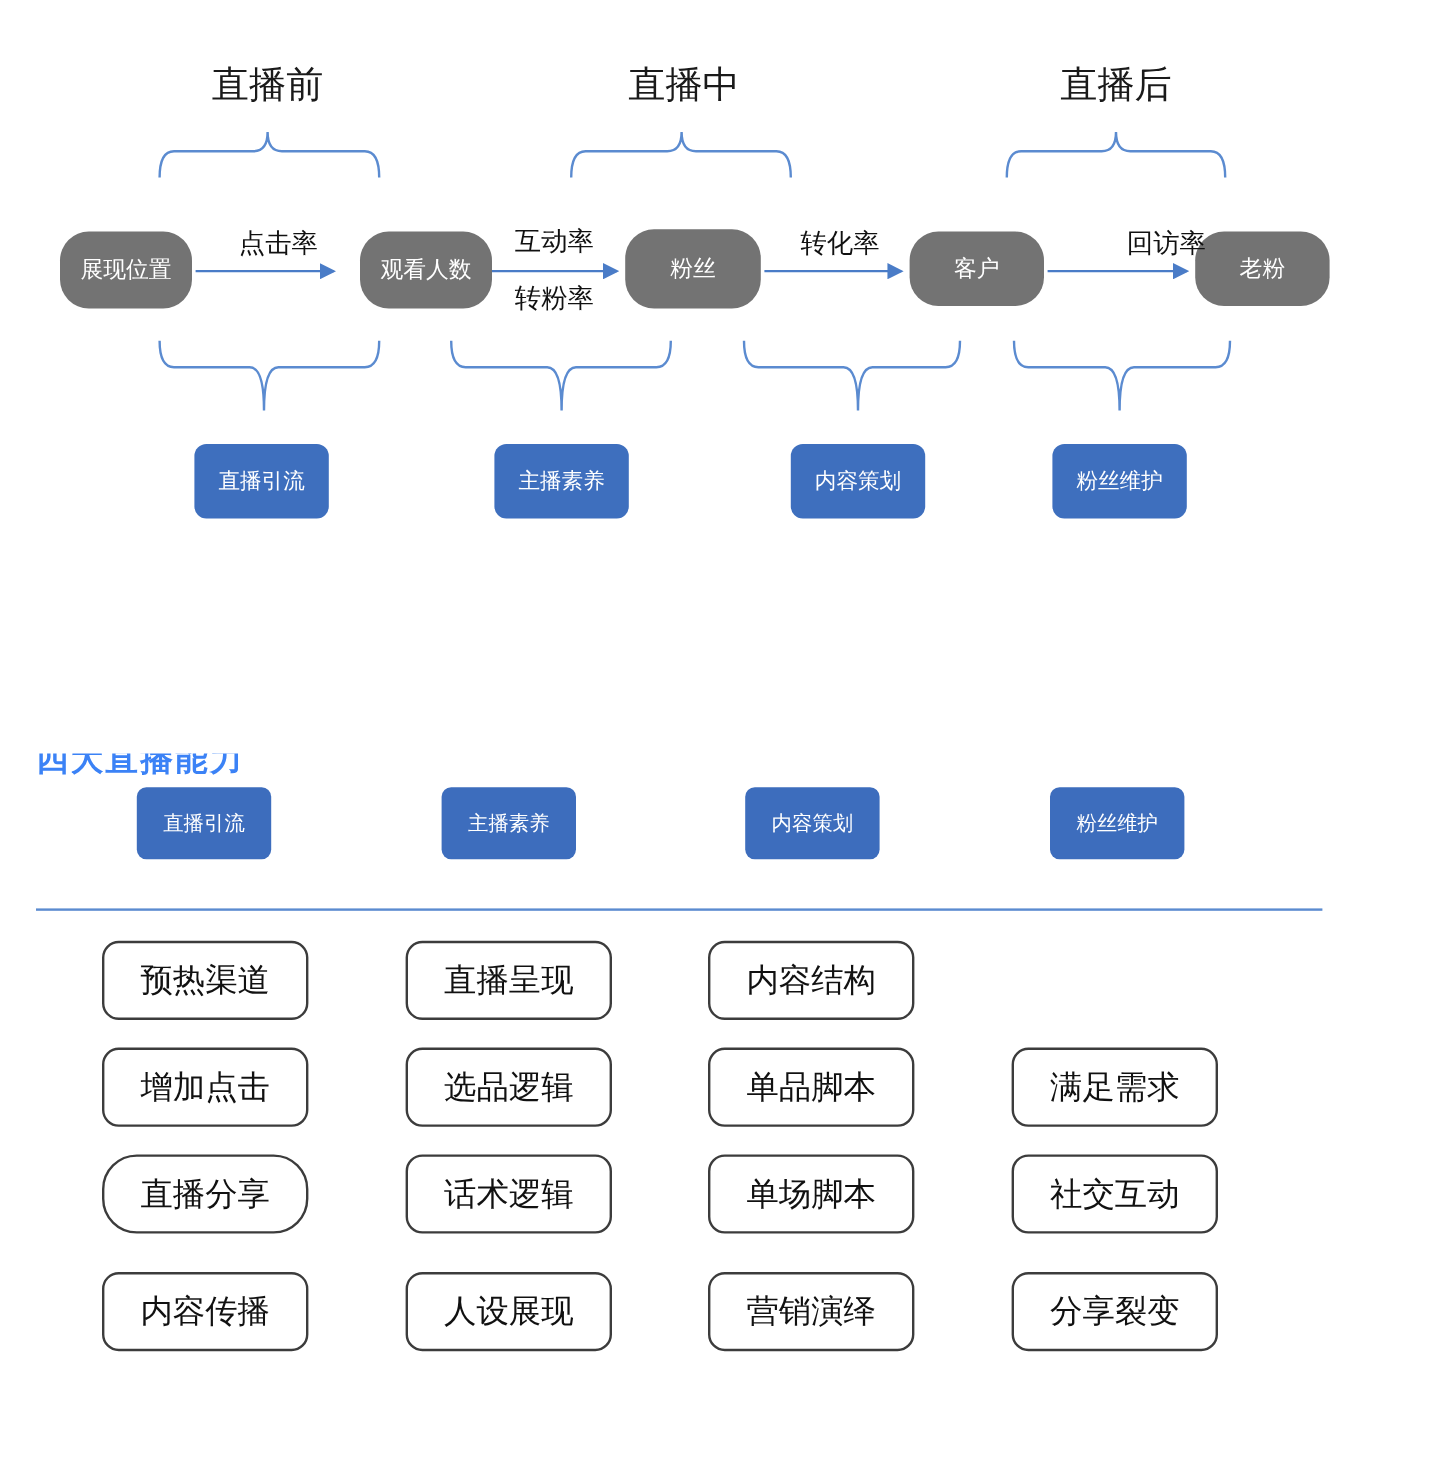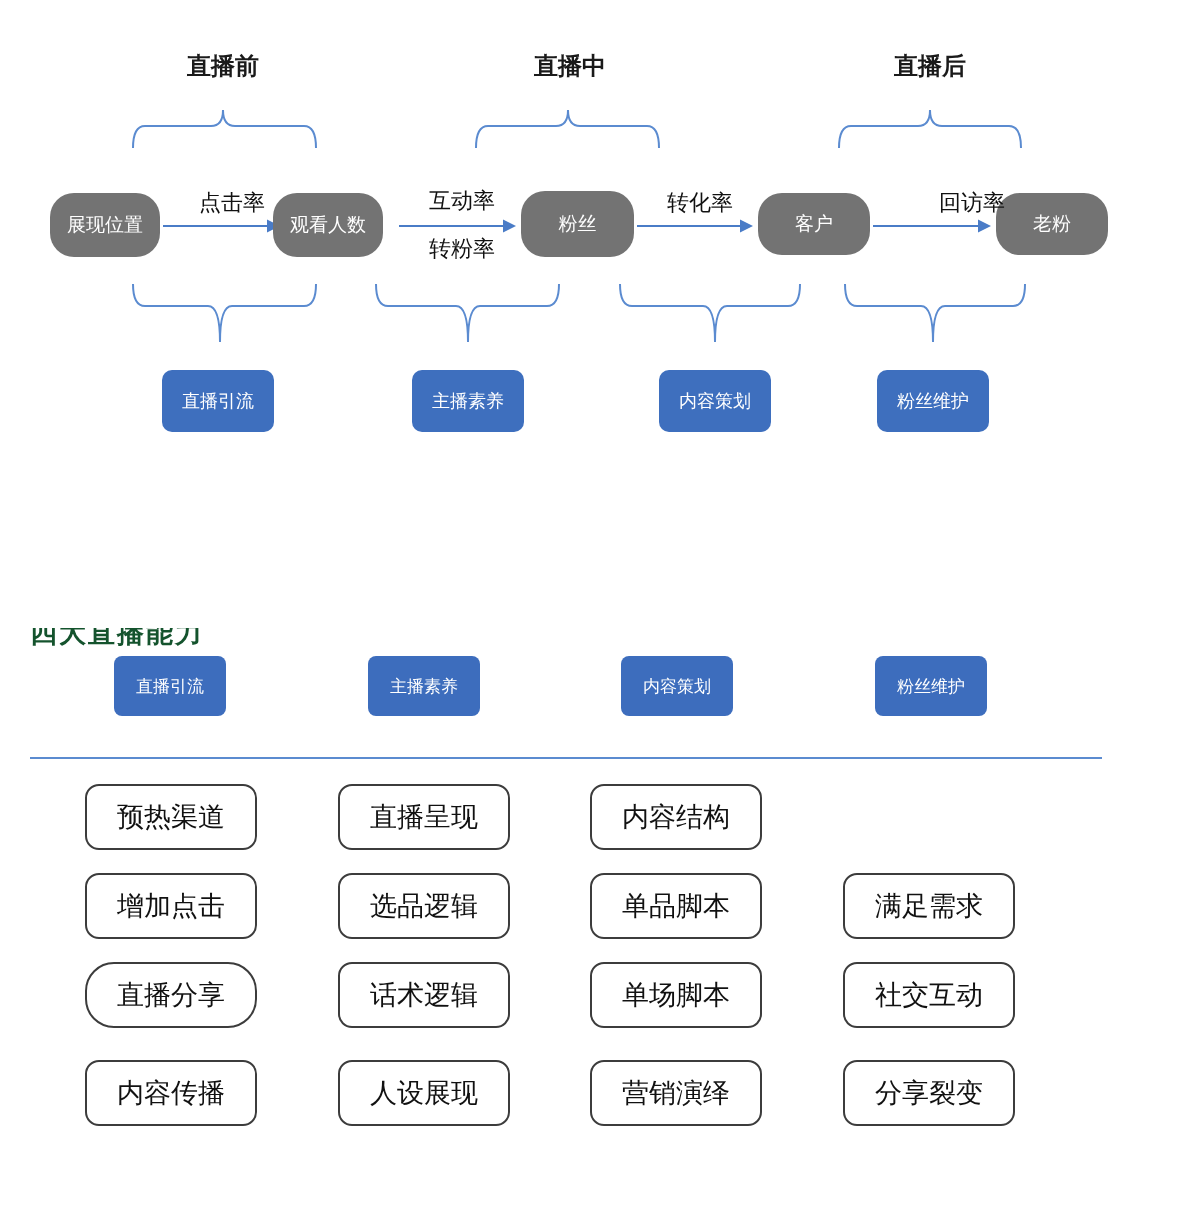--- a/index.html
+++ b/index.html
@@ -1,34 +1,34 @@
 <!DOCTYPE html>
 <html><head>
 <meta charset="utf-8">
 <style>
   html,body{margin:0;padding:0;background:#fff;}
   body{font-family:"Liberation Sans","DejaVu Sans",sans-serif;}
   .canvas{position:relative;width:1200px;height:1214px;background:#ffffff;overflow:hidden;}
   .svg-layer{position:absolute;left:0;top:0;width:1200px;height:1214px;pointer-events:none;}
 
-  .phase-title{position:absolute;transform:translateX(-50%);font-size:24px;font-weight:700;color:#1a1a1a;white-space:nowrap;}
+  .phase-title{position:absolute;transform:translateX(-50%);font-size:31px;font-weight:400;color:#1a1a1a;white-space:nowrap;}
 
   .flow-node{position:absolute;background:#737373;color:#ffffff;border-radius:24px;
     display:flex;align-items:center;justify-content:center;font-size:19px;white-space:nowrap;}
 
   .edge-label{position:absolute;transform:translateX(-50%);font-size:22px;color:#111;white-space:nowrap;}
 
   .cap-box{position:absolute;transform:translateX(-50%);width:112px;height:62px;background:#3e6fbe;color:#fff;
     border-radius:10px;display:flex;align-items:center;justify-content:center;font-size:18px;white-space:nowrap;}
 
   .btn-box{position:absolute;transform:translateX(-50%);width:112px;height:60px;background:#3d6dbd;color:#fff;
     border-radius:8px;display:flex;align-items:center;justify-content:center;font-size:17px;white-space:nowrap;}
 
   .clipped-heading{position:absolute;left:30px;top:628px;width:210px;height:18px;overflow:hidden;}
-  .clipped-heading span{display:block;margin-top:-13px;font-size:27px;font-weight:700;color:#14532d;letter-spacing:2px;white-space:nowrap;}
+  .clipped-heading span{display:block;margin-top:-13px;font-size:27px;font-weight:700;color:#3b82f6;letter-spacing:2px;white-space:nowrap;}
 
   .divider{position:absolute;left:30px;top:757px;width:1072px;height:2px;background:#5b8bd0;}
 
   .grid-cell{position:absolute;transform:translateX(-50%);width:168px;height:62px;background:#fff;
     border:2px solid #3c3c3c;border-radius:14px;display:flex;align-items:center;justify-content:center;
     font-size:27px;color:#111;white-space:nowrap;}
 </style>
 </head>
 <body>
 
@@ -54,21 +54,21 @@
     <path d="M376 284 Q376 306 388 306 H456 Q468 306 468 342 Q468 306 480 306 H547 Q559 306 559 284" fill="none" stroke="#5b8bd0" stroke-width="2"></path>
     <path d="M620 284 Q620 306 632 306 H703 Q715 306 715 342 Q715 306 727 306 H788 Q800 306 800 284" fill="none" stroke="#5b8bd0" stroke-width="2"></path>
     <path d="M845 284 Q845 306 857 306 H921 Q933 306 933 342 Q933 306 945 306 H1013 Q1025 306 1025 284" fill="none" stroke="#5b8bd0" stroke-width="2"></path>
   </svg>
 
   <div class="phase-title" style="left:223px;top:50px;">直播前</div>
   <div class="phase-title" style="left:570px;top:50px;">直播中</div>
   <div class="phase-title" style="left:930px;top:50px;">直播后</div>
 
   <div class="flow-node" style="left:50px;top:193px;width:110px;height:64px;">展现位置</div>
-  <div class="flow-node" style="left:273px;top:193px;width:110px;height:64px;">观看人数</div>
+  <div class="flow-node" style="left:300px;top:193px;width:110px;height:64px;">观看人数</div>
   <div class="flow-node" style="left:521px;top:191px;width:113px;height:66px;">粉丝</div>
   <div class="flow-node" style="left:758px;top:193px;width:112px;height:62px;">客户</div>
   <div class="flow-node" style="left:996px;top:193px;width:112px;height:62px;">老粉</div>
 
   <div class="edge-label" style="left:232px;top:188px;">点击率</div>
   <div class="edge-label" style="left:462px;top:186px;">互动率</div>
   <div class="edge-label" style="left:462px;top:234px;">转粉率</div>
   <div class="edge-label" style="left:700px;top:188px;">转化率</div>
   <div class="edge-label" style="left:932px;top:188px;margin-left:40px;">回访率</div>
 

